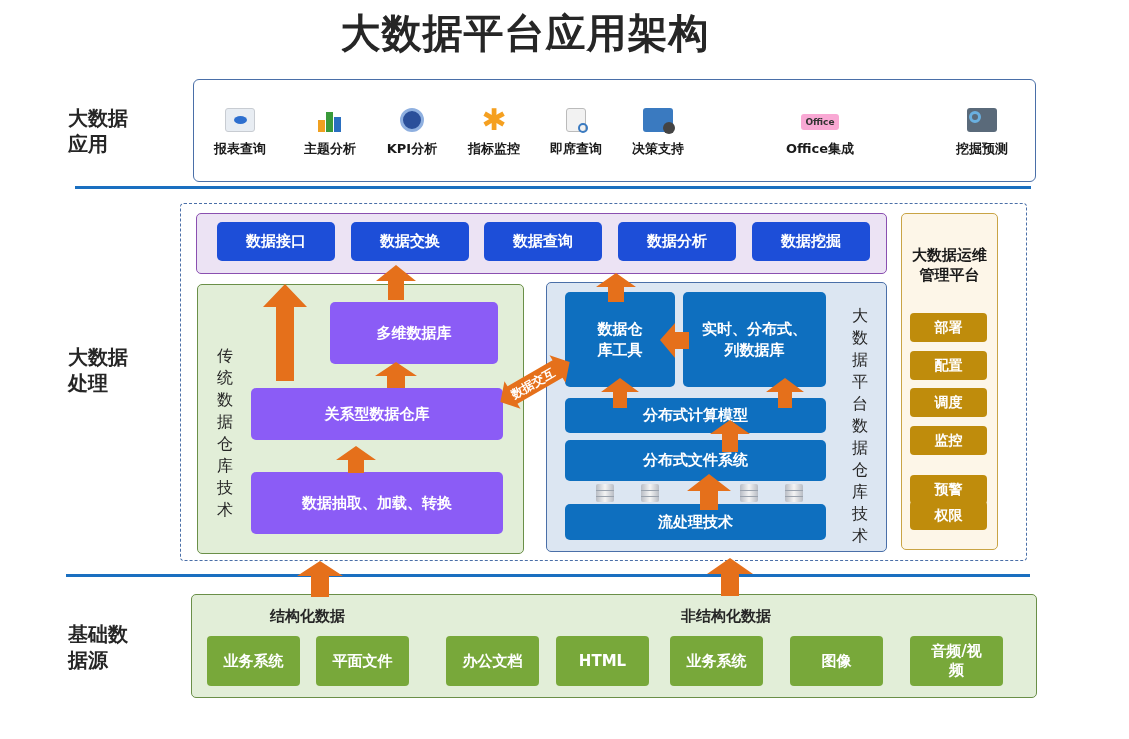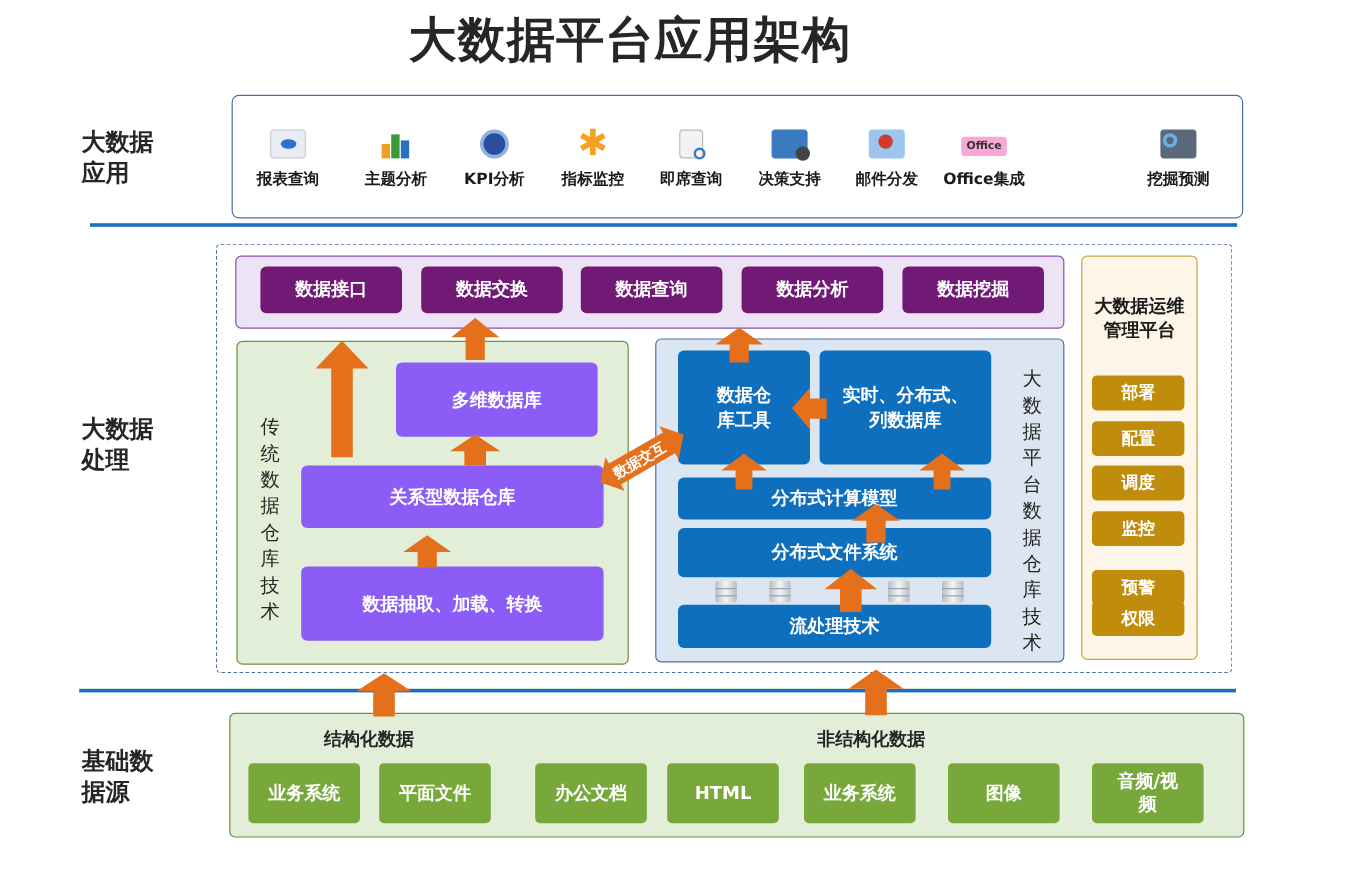--- a/index.html
+++ b/index.html
@@ -15,21 +15,21 @@
   .layer-label { font-size: 20px; font-weight: bold; color: #262626; line-height: 26px; }
   .sep { height: 3px; background: #1a6fc0; }
   
   .app-box { left: 193px; top: 79px; width: 843px; height: 103px; border: 1.5px solid #4a6fa8; border-radius: 6px; background: #fff; }
   .app-item { position: absolute; top: 28px; width: 80px; text-align: center; }
   .app-icon { width: 30px; height: 24px; margin: 0 auto 8px auto; border-radius: 3px; position: relative; }
   .app-label { font-size: 13px; color: #1a1a1a; font-weight: bold; white-space: nowrap; }
   
   .proc-dash { left: 180px; top: 203px; width: 847px; height: 358px; border: 1.5px dashed #4a6fa8; border-radius: 4px; }
   .purple-band { left: 196px; top: 213px; width: 691px; height: 61px; background: #ece3f4; border: 1.5px solid #8a4fb0; border-radius: 5px; }
-  .pbtn { position: absolute; top: 222px; width: 118px; height: 39px; background: #701a75; border-radius: 5px; color: #fff; font-weight: bold; font-size: 15px; display: flex; align-items: center; justify-content: center; }
+  .pbtn { position: absolute; top: 222px; width: 118px; height: 39px; background: #1d4ed8; border-radius: 5px; color: #fff; font-weight: bold; font-size: 15px; display: flex; align-items: center; justify-content: center; }
   .trad-box { left: 197px; top: 284px; width: 327px; height: 270px; background: #e2eed8; border: 1.5px solid #6a8f48; border-radius: 5px; }
   .gbtn { position: absolute; background: #8b5cf6; border-radius: 5px; color: #fff; font-weight: bold; font-size: 15px; display: flex; align-items: center; justify-content: center; text-align: center; line-height: 21px; }
   .vert-label { font-size: 16px; color: #262626; width: 18px; text-align: center; line-height: 22px; }
   .bd-box { left: 546px; top: 282px; width: 341px; height: 270px; background: #dce6f2; border: 1.5px solid #4a6fa8; border-radius: 5px; }
   .bbtn { position: absolute; background: #0e6fbf; border-radius: 5px; color: #fff; font-weight: bold; font-size: 15px; display: flex; align-items: center; justify-content: center; text-align: center; line-height: 21px; }
   .ops-box { left: 901px; top: 213px; width: 97px; height: 337px; background: #fdf6e8; border: 1.5px solid #c9a445; border-radius: 5px; }
   .ops-title { left: 901px; top: 245px; width: 97px; text-align: center; font-size: 15px; color: #1a1a1a; line-height: 20px; font-weight: bold; }
   .obtn { position: absolute; left: 910px; width: 77px; height: 29px; background: #bf8c0c; border-radius: 4px; color: #fff; font-weight: bold; font-size: 14px; display: flex; align-items: center; justify-content: center; }
   
   .base-box { left: 191px; top: 594px; width: 846px; height: 104px; background: #e2eed8; border: 1.5px solid #6a8f48; border-radius: 5px; }
@@ -84,26 +84,20 @@
     <div class="app-icon" style="width:20px;background:#f2f2f2;border:1px solid #bbb;">
         <div style="position:absolute;right:-3px;bottom:-2px;width:10px;height:10px;border-radius:50%;border:2px solid #3a7ac0;"></div>
       </div>
     <div class="app-label">即席查询</div>
   </div>
   <div class="app-item" style="left:424px;">
     <div class="app-icon" style="background:#3a7ac0;">
         <div style="position:absolute;right:-2px;bottom:-2px;width:12px;height:12px;border-radius:50%;background:#444;"></div>
       </div>
     <div class="app-label">决策支持</div>
-  </div>
-  <div class="app-item" style="left:505px;">
-    <div class="app-icon" style="background:#9cc6ee;">
-        <div style="position:absolute;left:8px;top:4px;width:12px;height:12px;border-radius:50%;background:#d03a2a;"></div>
-      </div>
-    <div class="app-label">邮件分发</div>
   </div>
   <div class="app-item" style="left:586px;">
     <div class="app-icon" style="width:38px;height:16px;margin-top:6px;margin-bottom:10px;background:#f9a8d4;font-size:9px;font-weight:bold;line-height:16px;color:#333;">Office</div>
     <div class="app-label">Office集成</div>
   </div>
   <div class="app-item" style="left:748px;">
     <div class="app-icon" style="background:#5a6a7a;">
         <div style="position:absolute;left:2px;top:3px;width:12px;height:12px;border-radius:50%;border:3px solid #6ab0e0;"></div>
       </div>
     <div class="app-label">挖掘预测</div>

